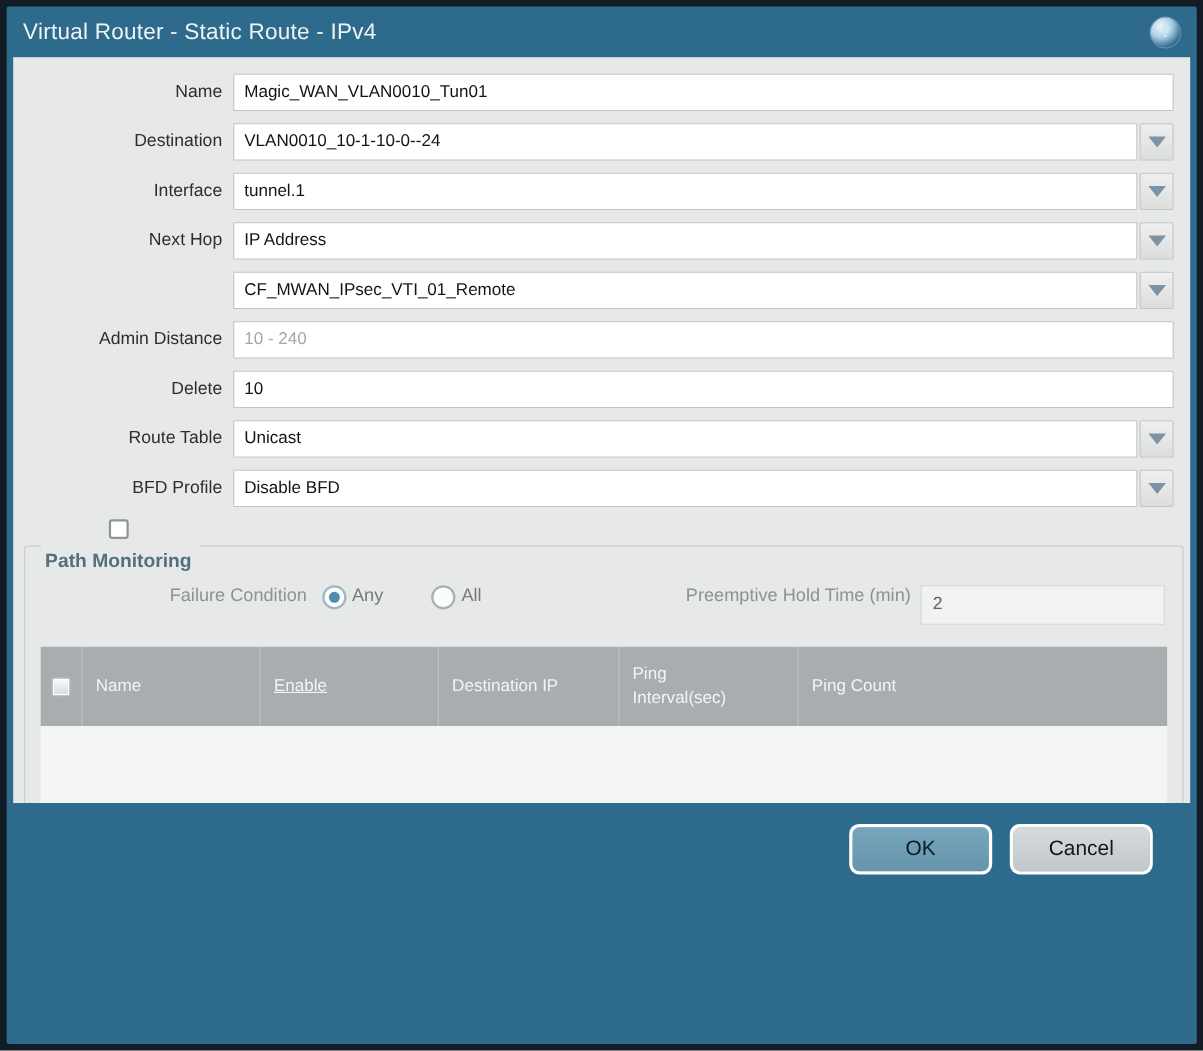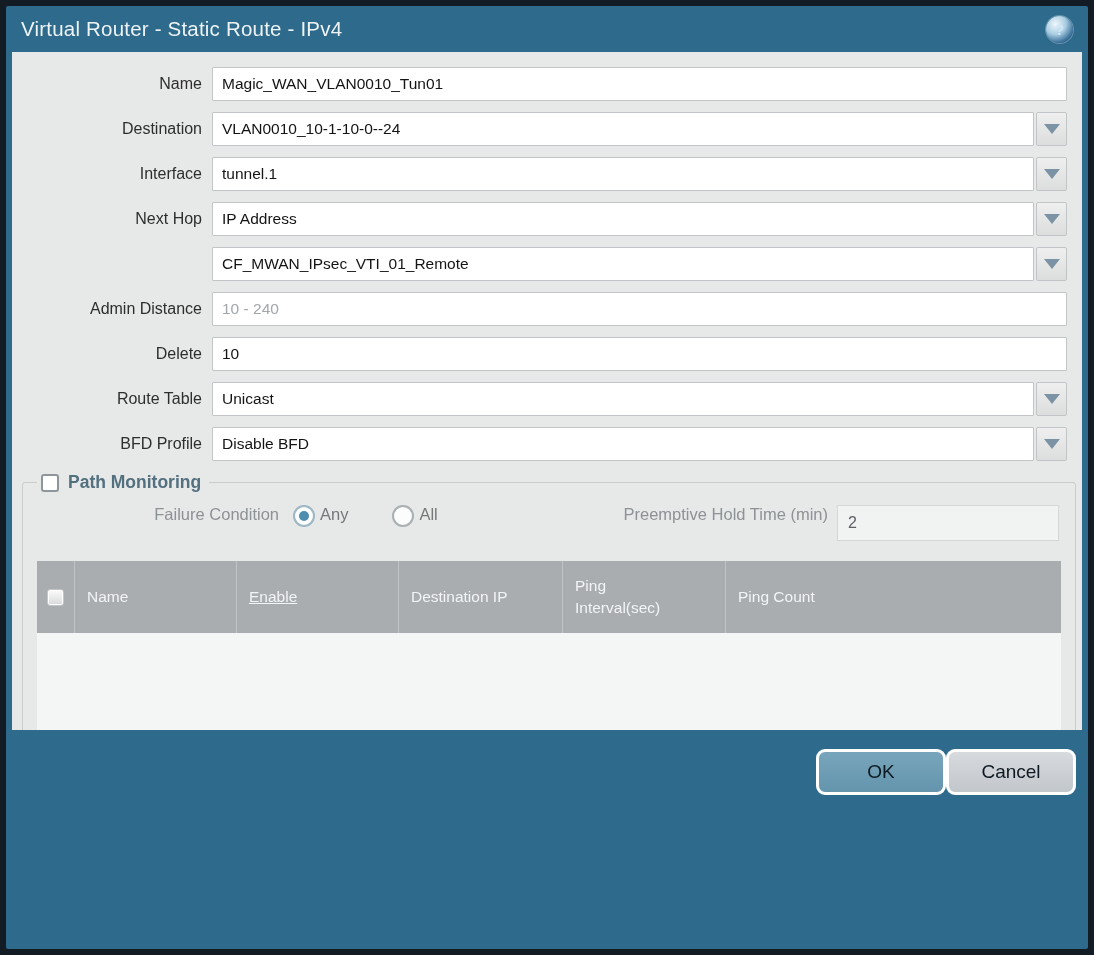--- a/index.html
+++ b/index.html
@@ -42,21 +42,21 @@
     flex:none; width:31px; height:34px; margin-left:2px; box-sizing:border-box;
     background:linear-gradient(#efefef,#dcdddd); border:1px solid #c2c5c8; border-radius:2px;
     display:flex; align-items:center; justify-content:center; cursor:pointer;
   }
   .caret { width:0; height:0; border-left:8px solid transparent; border-right:8px solid transparent; border-top:10px solid #7b93a5; }
   
   fieldset.pm {
     margin:4px 6px 0 10px; border:1px solid #c9cbcc; border-radius:3px;
     padding:6px 14px 14px;
   }
-  .pm-legend { display:flex; align-items:center; gap:9px; padding:0 8px 0 4px; }
+  .pm-legend { display:flex; align-items:center; gap:9px; padding:0 8px 0 4px;flex-direction:column; }
   .cb { width:18px; height:18px; background:#fff; border:2px solid #8f969b; border-radius:3px; box-sizing:border-box; cursor:pointer; flex:none; }
   .pm-title { font-weight:bold; font-size:17.5px; color:#53707f; }
   .pm-row1 { display:flex; align-items:flex-start; margin:6px 0 20px; }
   .fc-label { width:242px; text-align:right; padding-right:14px; font-size:16.5px; color:#8d9296; flex:none; }
   .radio {
     width:22px; height:22px; border-radius:50%; border:2px solid #a9afb3; background:#fbfcfc;
     display:flex; align-items:center; justify-content:center; box-sizing:border-box; flex:none;
   }
   .radio .dot { width:10px; height:10px; border-radius:50%; background:transparent; }
   .radio.checked { border-color:#9db7c4; }
@@ -90,21 +90,21 @@
   .add-icon { background:linear-gradient(#fefefb,#e6e9da); box-shadow:0 0 0 1px #cfd3c6; }
   .add-icon::before, .add-icon::after { content:""; position:absolute; background:#7ca13b; border-radius:1px; }
   .add-icon::before { width:12px; height:4px; left:4px; top:8px; }
   .add-icon::after  { width:4px; height:12px; left:8px; top:4px; }
   .del-icon { background:linear-gradient(#edebe8,#d8d4d0); box-shadow:0 0 0 1px #c9c5c1; }
   .del-icon::before { content:""; position:absolute; width:12px; height:4px; left:4px; top:8px; background:#96584e; border-radius:1px; }
   .tool-label { font-size:16.5px; }
   .add-label { color:#fdfdfd; }
   .del-label { color:#c6c9cb; }
   
-  .dfooter { height:84px; display:flex; align-items:center; justify-content:flex-end; padding-right:12px; box-sizing:border-box; }
+  .dfooter { height:84px; display:flex; align-items:center; justify-content:flex-end; gap:16px; padding-right:40px; box-sizing:border-box; }
   .btn {
     width:130px; height:46px; border-radius:9px; border:3px solid #fff;
     font-family:inherit; font-size:19px; color:#0e1a22; cursor:pointer; box-sizing:border-box;
   }
   .btn-ok { background:linear-gradient(#78a5bc,#6495ac); }
   .btn-cancel { background:linear-gradient(#d7dbde,#c2c7cb); }
 </style>
 </head>
 <body>
 

